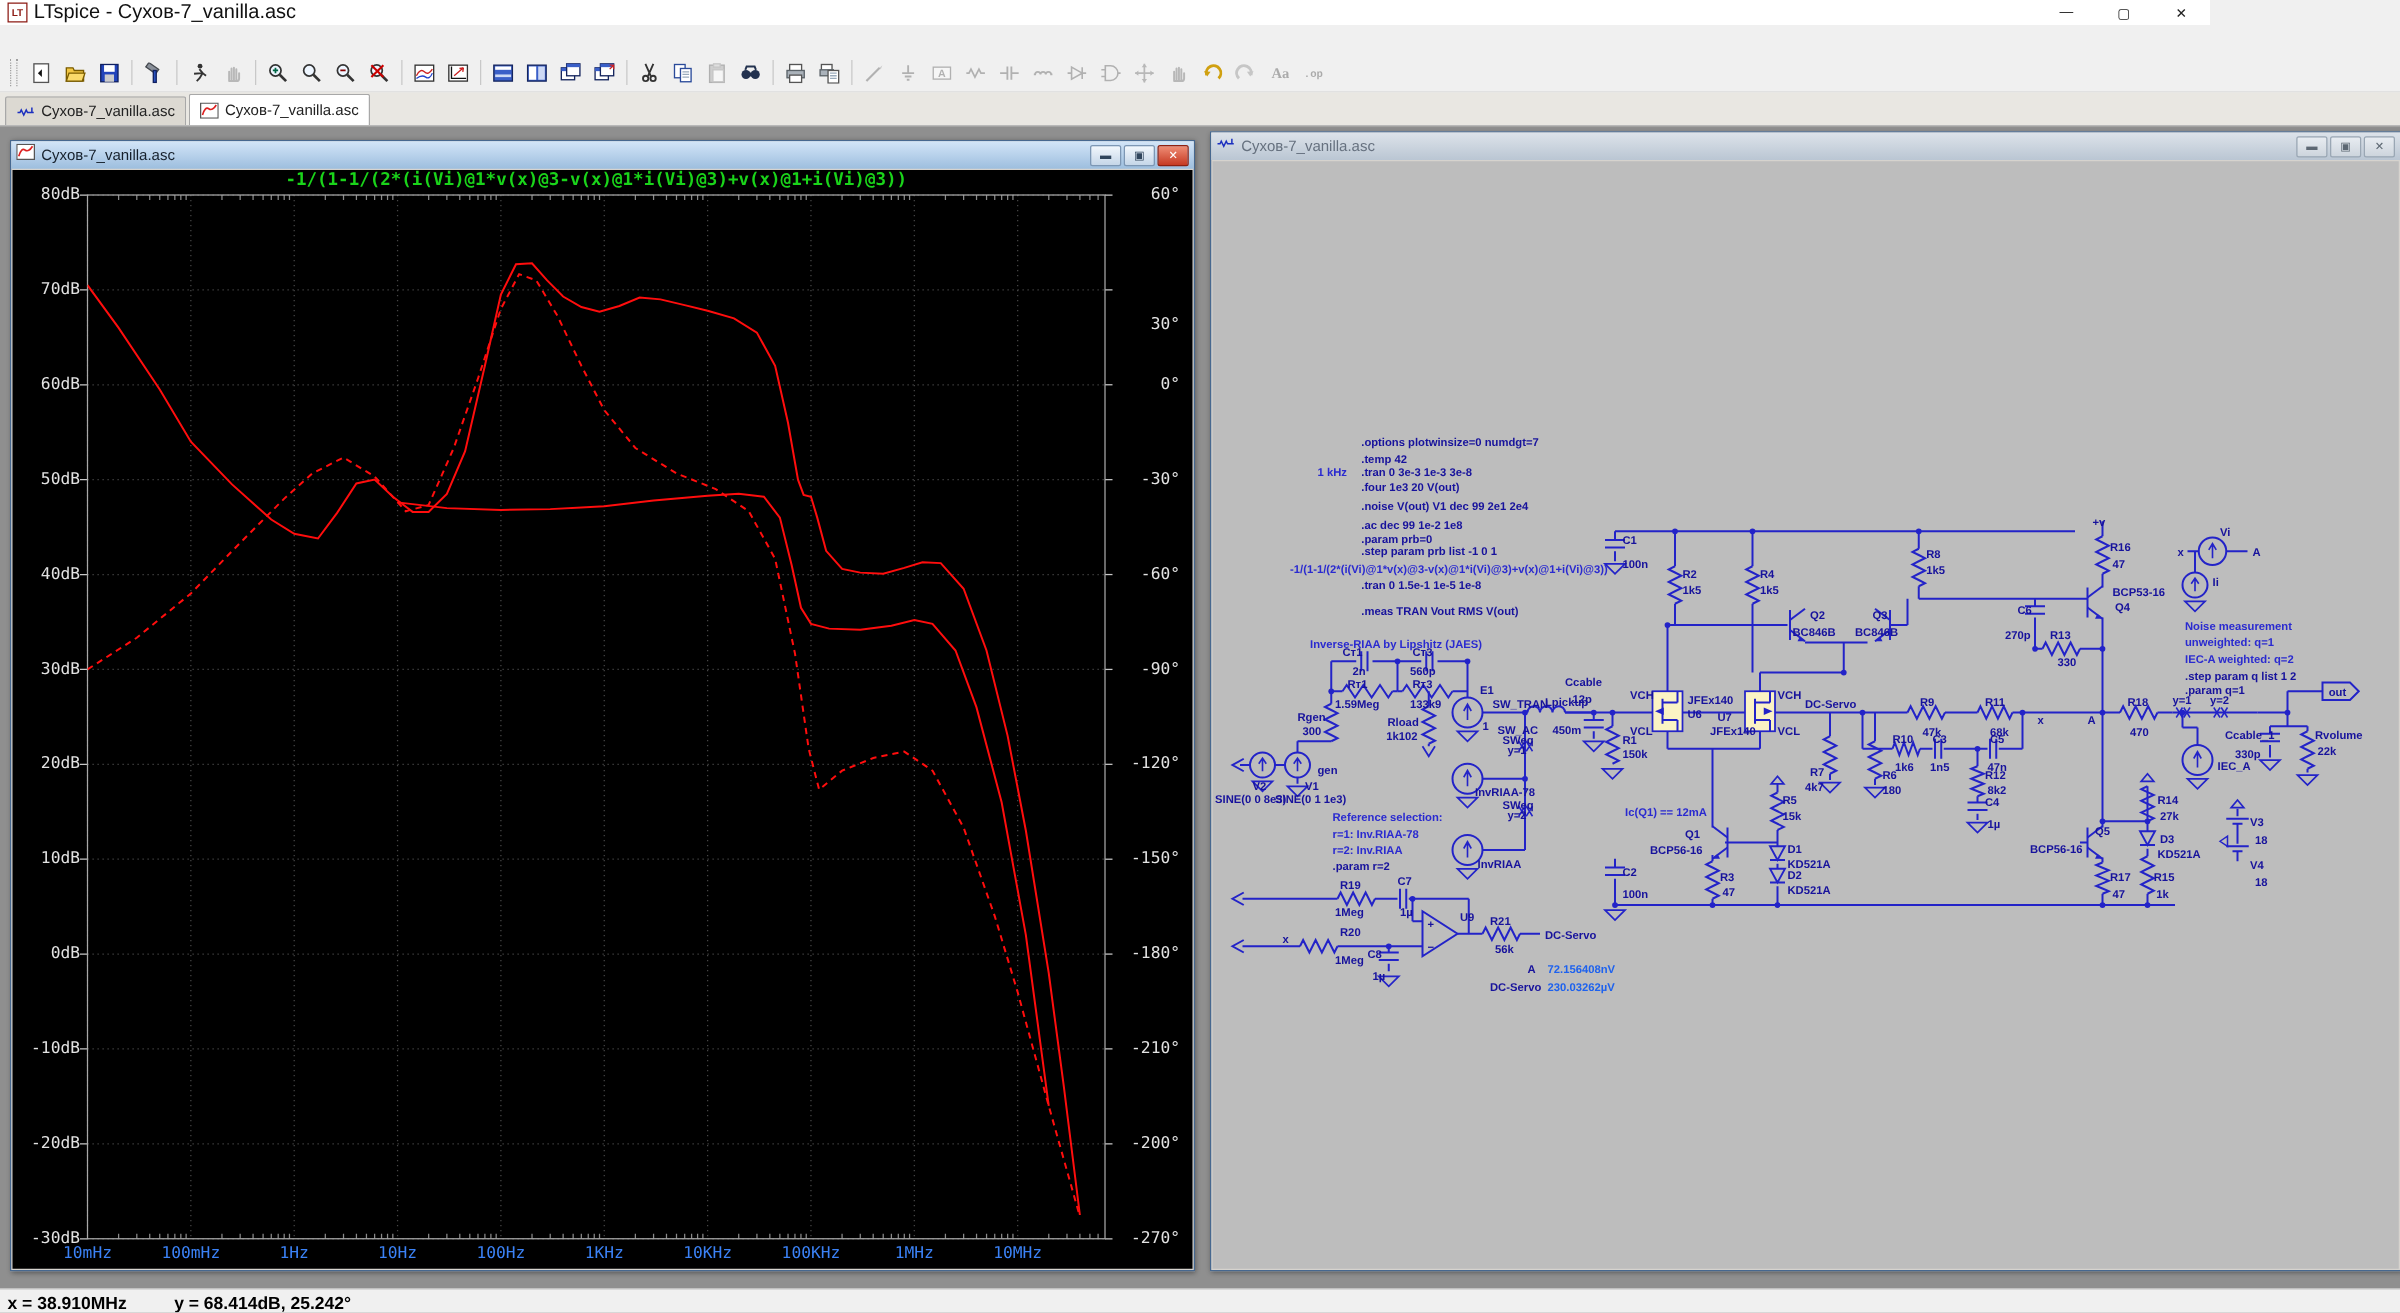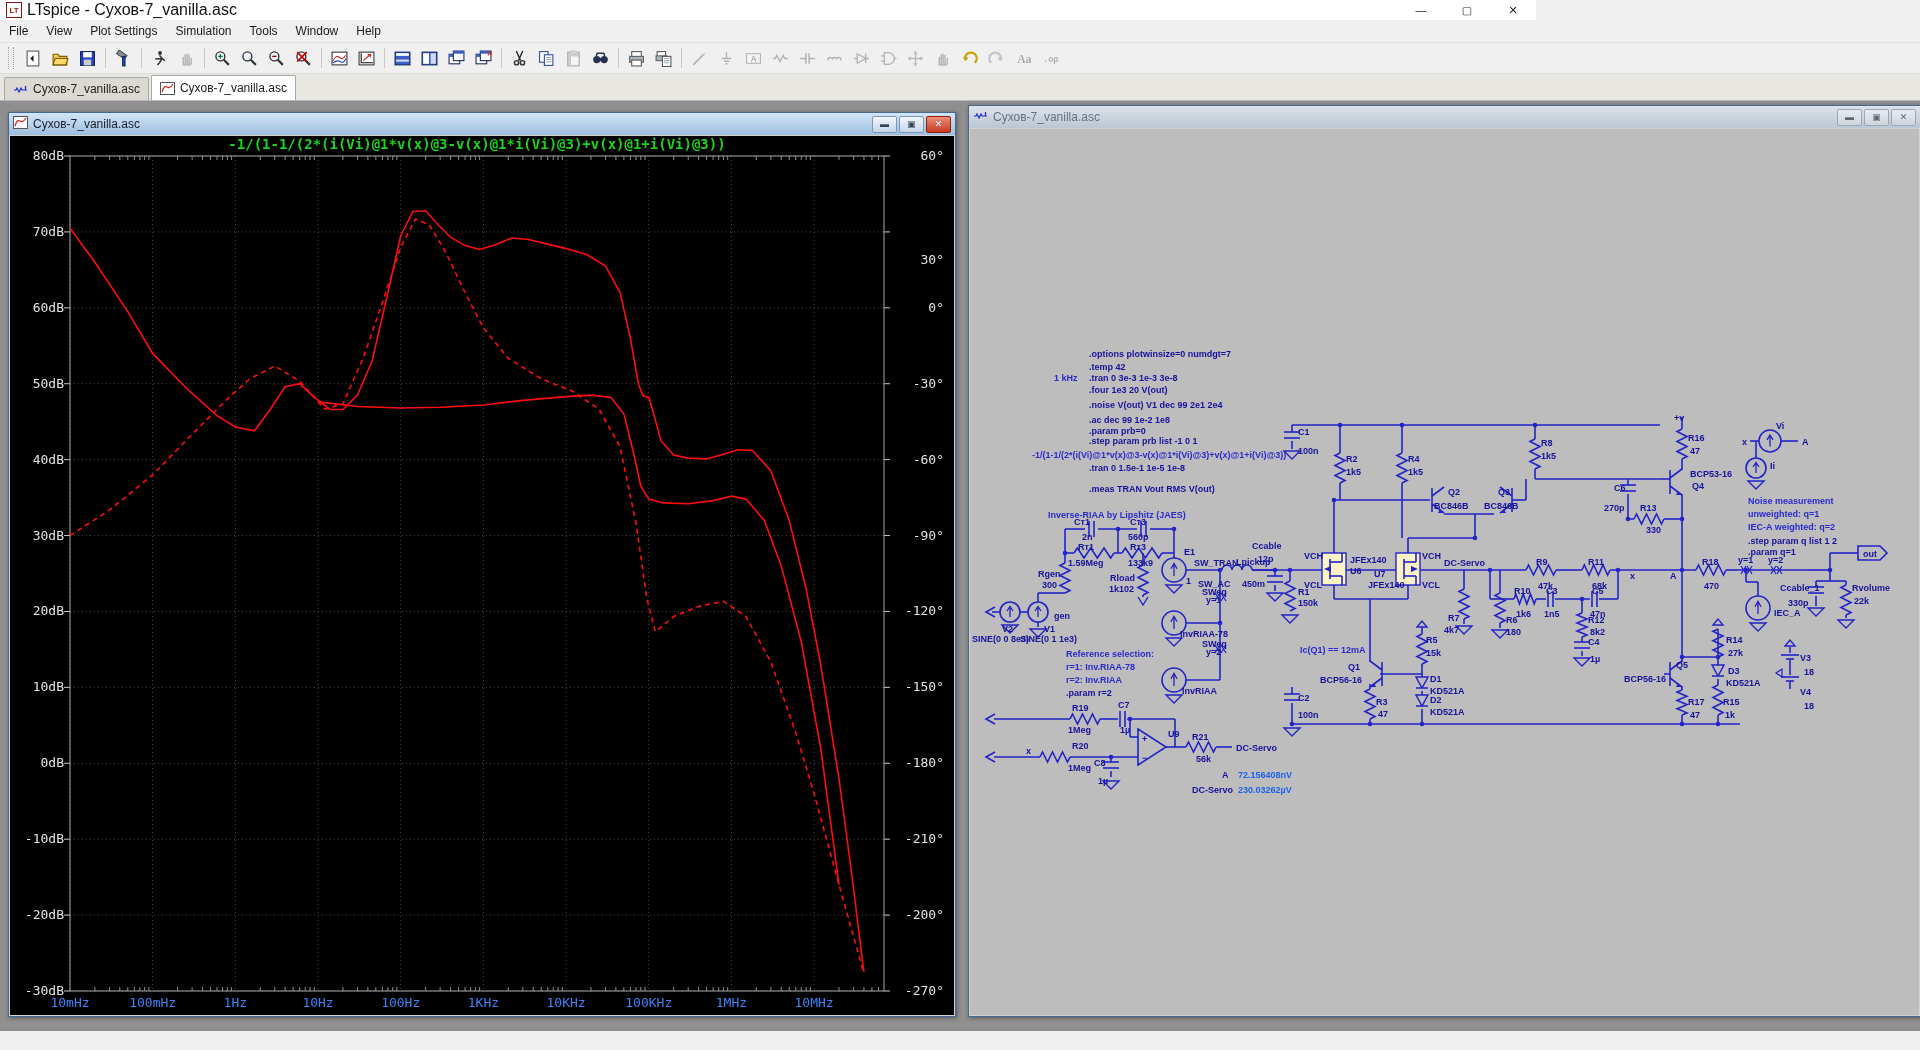--- a/index.html
+++ b/index.html
@@ -1,18 +1,18 @@
 <!DOCTYPE html>
 <html><head>
 <meta charset="utf-8">
 <style>
   html,body{margin:0;padding:0;background:#d8d8d8;}
   #app{position:relative;width:1920px;height:1050px;background:#f0f0f0;font-family:"Liberation Sans",sans-serif;overflow:hidden;-webkit-font-smoothing:antialiased;}
   
-  #titlebar{position:absolute;left:0;top:0;width:1536px;height:20px;background:#ffffff;display:flex;align-items:center;}
+  #titlebar{position:absolute;left:0;top:0;width:1768px;height:20px;background:#ffffff;display:flex;align-items:center;}
   #appicon{width:14px;height:14px;margin:0 5px 0 6px;border:1.5px solid #8c1a13;color:#8c1a13;font-size:8px;font-weight:bold;display:flex;align-items:center;justify-content:center;background:#fff;}
   #apptitle{font-size:16px;color:#111;}
   #wincontrols{position:absolute;right:0;top:0;height:20px;display:flex;}
   .wcbtn{width:46px;height:20px;display:flex;align-items:center;justify-content:center;font-size:11px;color:#222;background:#fff;}
   #menubar{position:absolute;left:0;top:20px;width:1920px;height:22px;background:#f0f0f0;display:flex;align-items:center;border-bottom:1px solid #e2e2e2;}
   .menuitem{padding:3px 9px;font-size:12px;color:#1a1a1a;}
   
   #toolbar{position:absolute;left:0;top:43px;width:1920px;height:31px;background:#f0f0f0;border-bottom:1px solid #dcdcdc;display:flex;align-items:center;padding-left:8px;box-sizing:border-box;}
   #toolbar .grip{width:4px;height:22px;border-left:1px dotted #a0a0a0;border-right:1px dotted #a0a0a0;margin-right:6px;}
   .tb{width:23px;height:23px;display:flex;align-items:center;justify-content:center;border:1px solid transparent;border-radius:2px;margin:0 1px;}
@@ -61,29 +61,20 @@
   <div id="titlebar">
     <div id="appicon">LT</div>
     <div id="apptitle">LTspice - Сухов-7_vanilla.asc</div>
     <div id="wincontrols">
       <div class="wcbtn">—</div>
       <div class="wcbtn">▢</div>
       <div class="wcbtn close">✕</div>
     </div>
   </div>
 
-  <div id="menubar">
-      <div class="menuitem">File</div>
-      <div class="menuitem">View</div>
-      <div class="menuitem">Plot Settings</div>
-      <div class="menuitem">Simulation</div>
-      <div class="menuitem">Tools</div>
-      <div class="menuitem">Window</div>
-      <div class="menuitem">Help</div>
-    </div>
   <div id="toolbar">
       <div class="grip"></div>
       <div class="tb">
         <svg width="17" height="17" viewBox="0 0 16 16">
           <rect x="2" y="1" width="11" height="14" fill="#fff" stroke="#555"></rect>
           <path d="M5 8 L8 5 L8 11 Z" fill="#111"></path>
         </svg>
       </div>
       <div class="tb">
         <svg width="17" height="17" viewBox="0 0 16 16">
@@ -1066,13 +1057,17 @@
             <text x="755" y="589" class="n">1k</text>
             <text x="830" y="532" class="n">V3</text>
             <text x="834" y="546" class="n">18</text>
             <text x="830" y="566" class="n">V4</text>
             <text x="834" y="580" class="n">18</text>
             <text x="660" y="450" class="n">x</text>
           </svg></div>
     </div>
   </div>
 
+  <div id="statusbar">
+    <span id="statusx">x = 38.910MHz</span>
+    <span id="statusy">y = 68.414dB, 25.242°</span>
+  </div>
 </div>
 
 </body></html>

